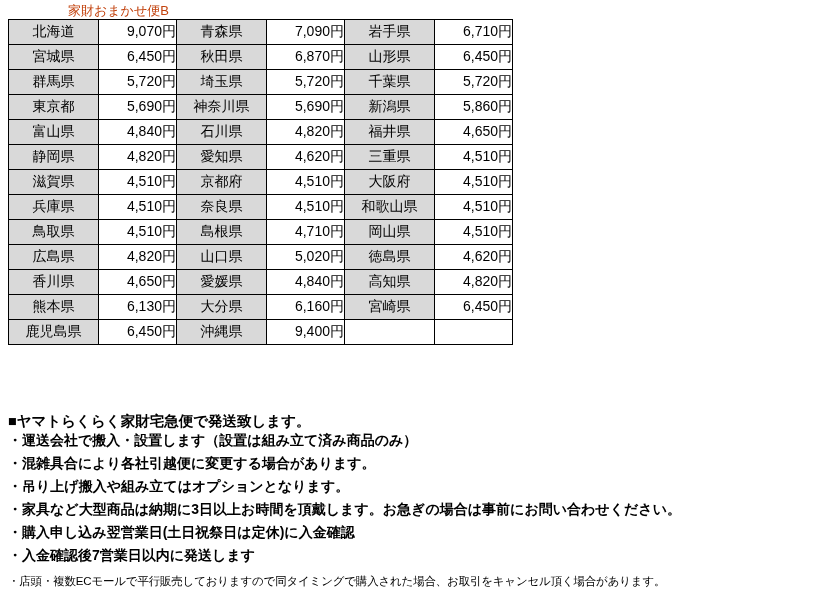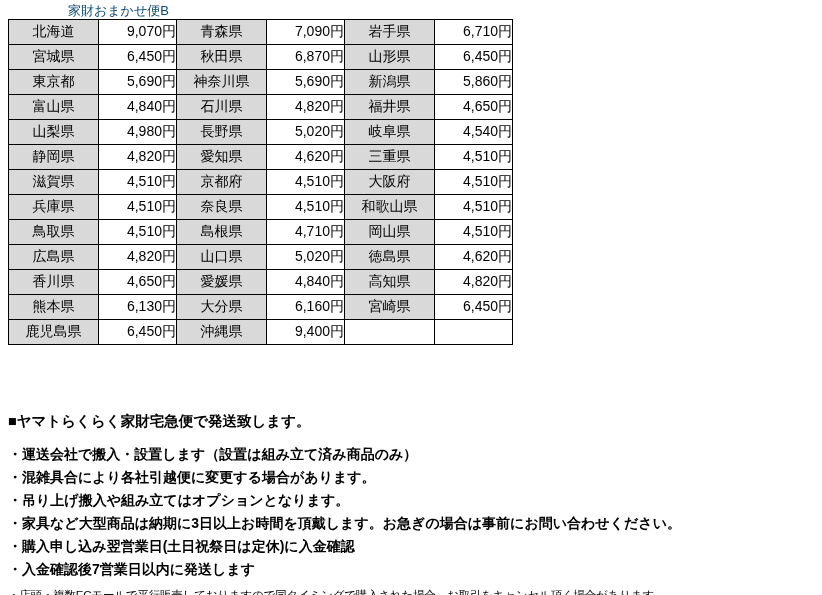--- a/index.html
+++ b/index.html
@@ -17,21 +17,21 @@
   .page {
     position: relative;
     width: 822px;
     height: 595px;
   }
   .title {
     position: absolute;
     left: 68px;
     top: 2px;
     font-size: 13px;
-    color: #0c4a6e;
+    color: #c2410c;
     font-weight: 400;
     letter-spacing: 0px;
     white-space: nowrap;
   }
   table.fee-table {
     position: absolute;
     left: 8px;
     top: 19px;
     border-collapse: collapse;
     table-layout: fixed;
@@ -63,21 +63,20 @@
   }
   .notes {
     position: absolute;
     left: 8px;
     top: 412px;
     width: 800px;
   }
   .note-head {
     font-size: 14.5px;
     font-weight: bold;
-    margin-bottom: 14px;
     white-space: nowrap;
   }
   .note-line {
     font-size: 14px;
     font-weight: bold;
     line-height: 19px;
     margin-bottom: 4px;
     white-space: nowrap;
   }
   .note-line.small {
@@ -106,42 +105,42 @@
         </tr>
         <tr>
           <td class="pref">宮城県</td>
           <td class="fee">6,450円</td>
           <td class="pref">秋田県</td>
           <td class="fee">6,870円</td>
           <td class="pref">山形県</td>
           <td class="fee">6,450円</td>
         </tr>
         <tr>
+          <td class="pref">群馬県</td>
+          <td class="fee">5,720円</td>
+          <td class="pref">埼玉県</td>
+          <td class="fee">5,720円</td>
+          <td class="pref">千葉県</td>
+          <td class="fee">5,720円</td>
+        </tr>
+        <tr>
           <td class="pref">東京都</td>
           <td class="fee">5,690円</td>
           <td class="pref">神奈川県</td>
           <td class="fee">5,690円</td>
           <td class="pref">新潟県</td>
           <td class="fee">5,860円</td>
         </tr>
         <tr>
           <td class="pref">富山県</td>
           <td class="fee">4,840円</td>
           <td class="pref">石川県</td>
           <td class="fee">4,820円</td>
           <td class="pref">福井県</td>
           <td class="fee">4,650円</td>
-        </tr>
-        <tr>
-          <td class="pref">山梨県</td>
-          <td class="fee">4,980円</td>
-          <td class="pref">長野県</td>
-          <td class="fee">5,020円</td>
-          <td class="pref">岐阜県</td>
-          <td class="fee">4,540円</td>
         </tr>
         <tr>
           <td class="pref">静岡県</td>
           <td class="fee">4,820円</td>
           <td class="pref">愛知県</td>
           <td class="fee">4,620円</td>
           <td class="pref">三重県</td>
           <td class="fee">4,510円</td>
         </tr>
         <tr>

